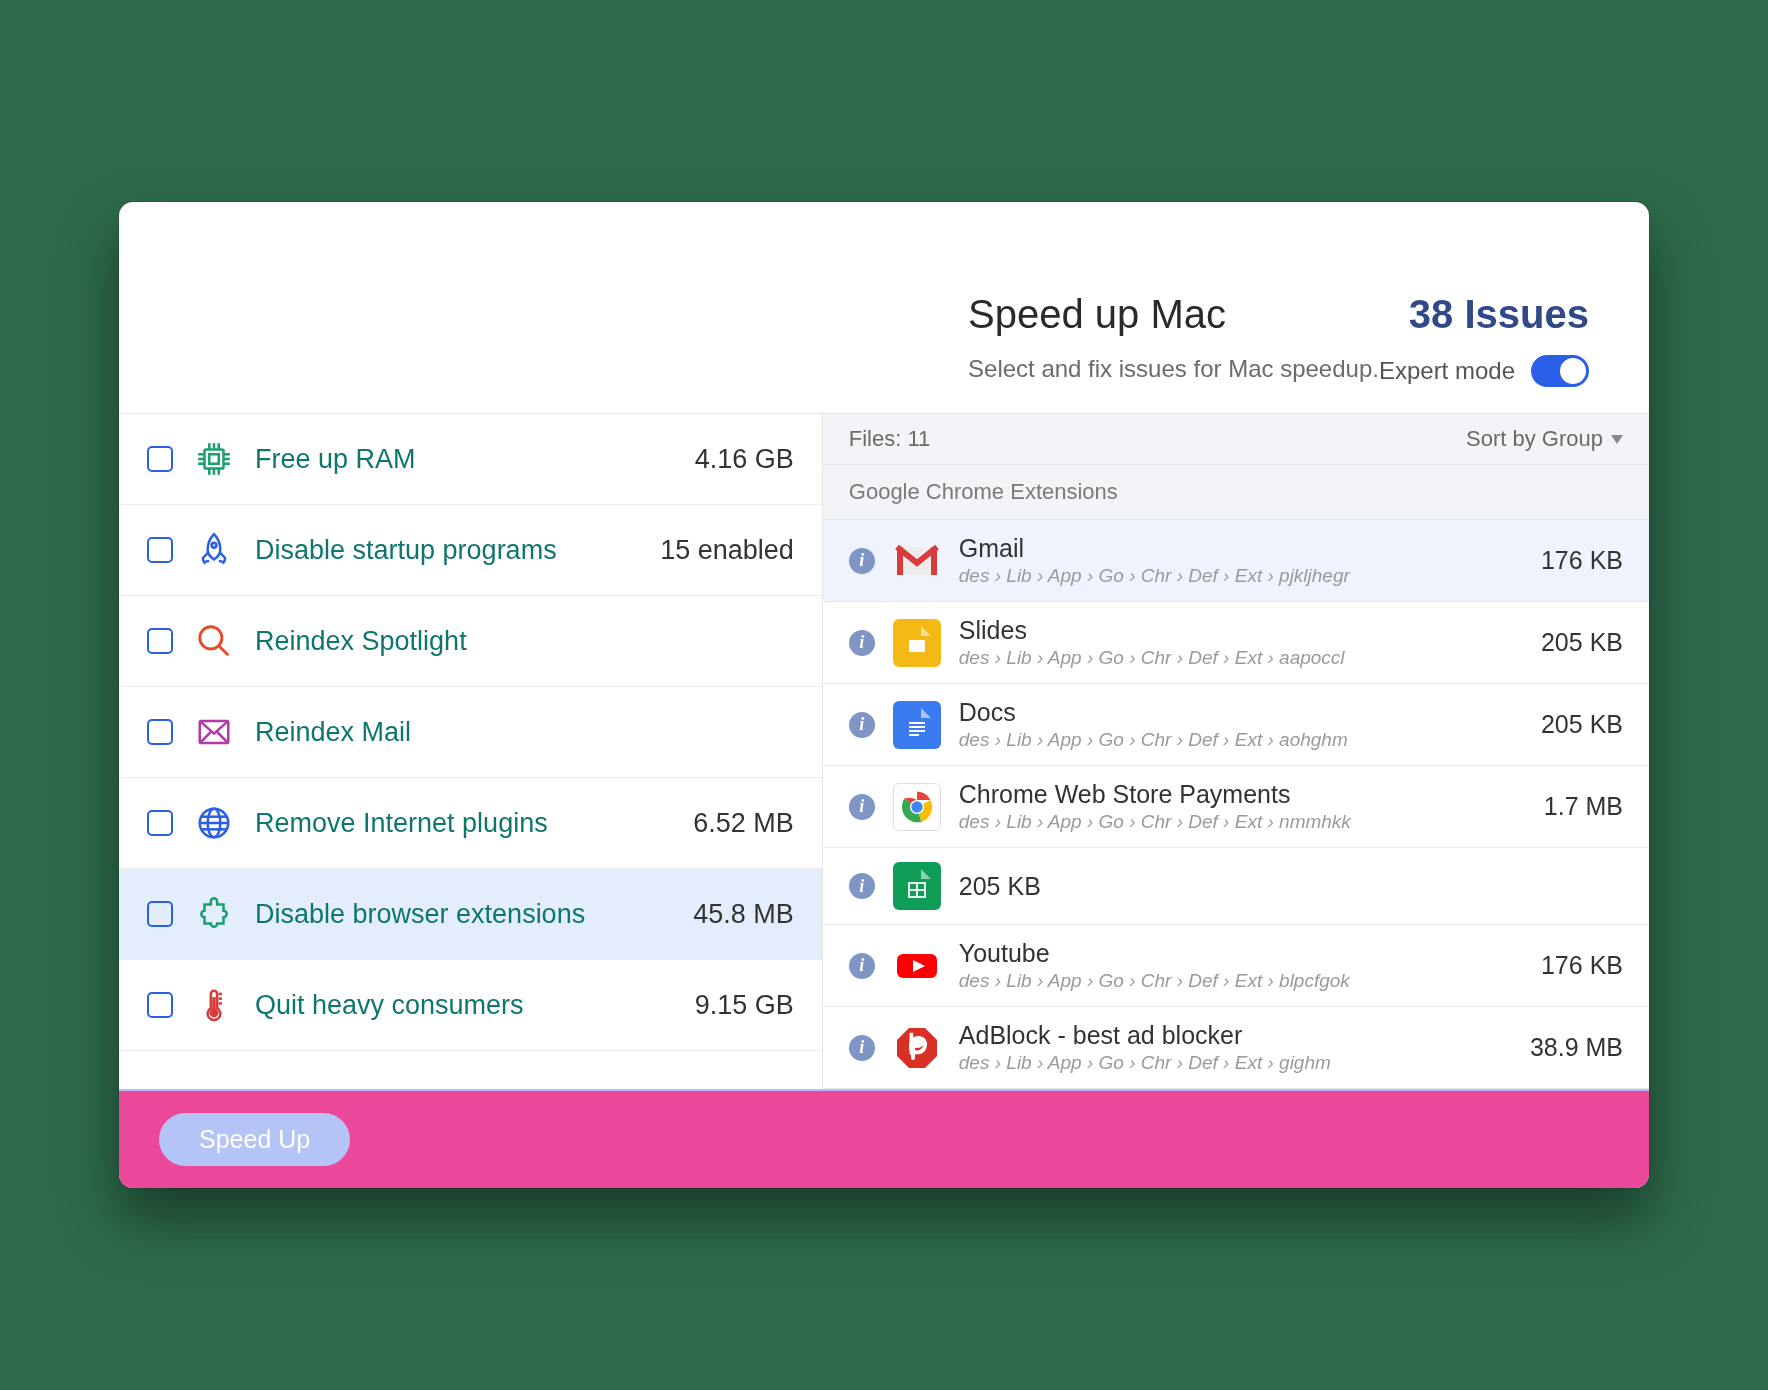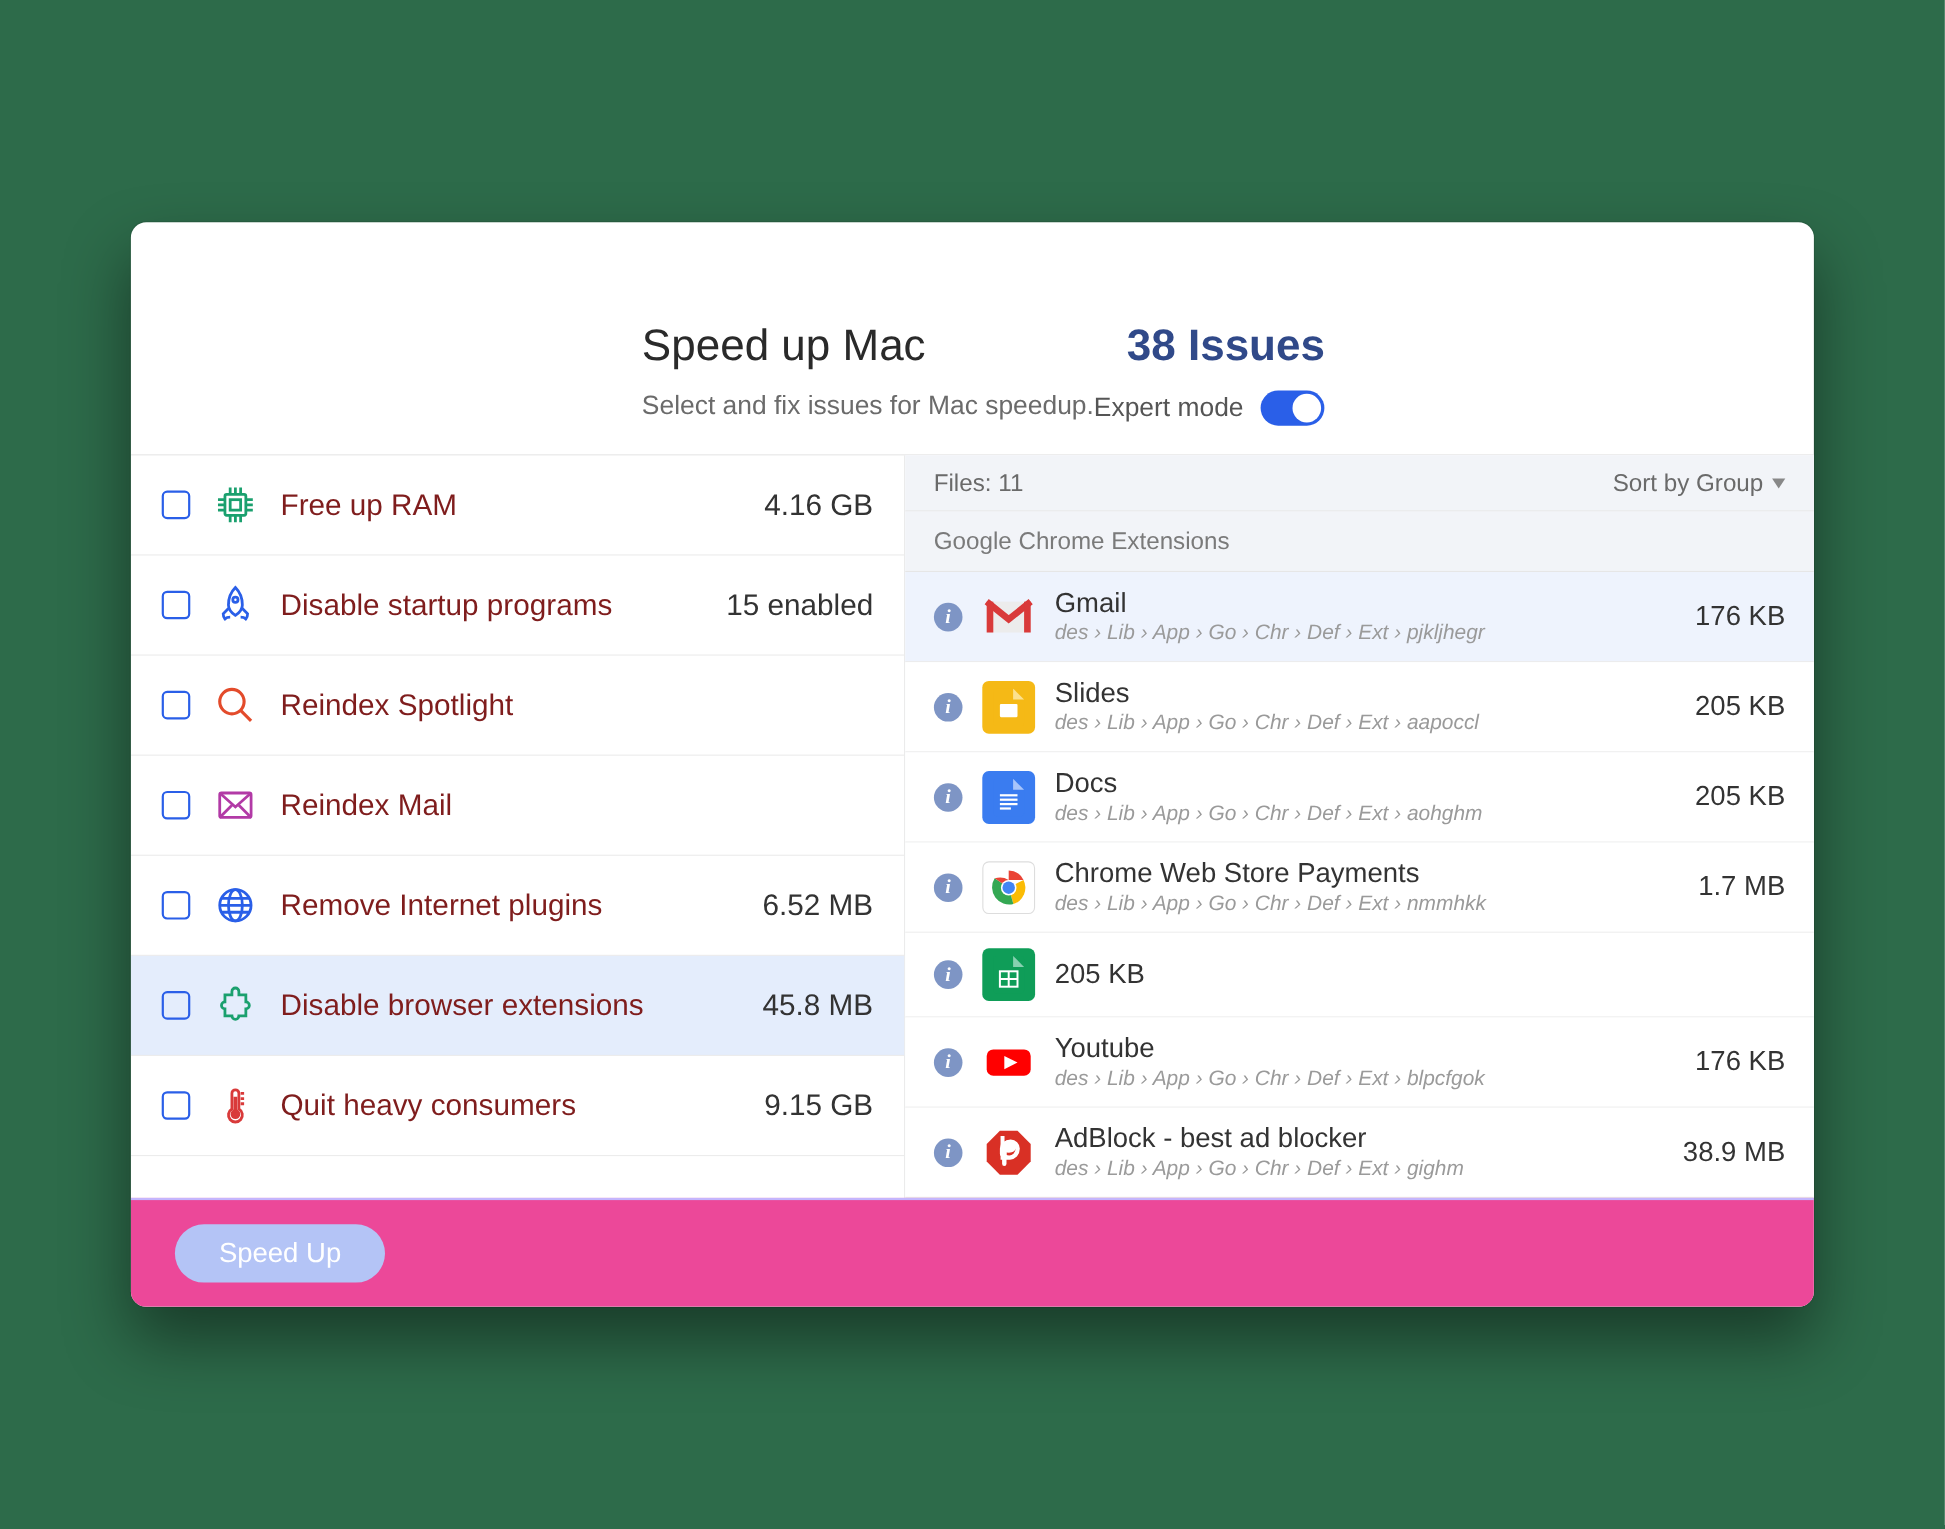--- a/index.html
+++ b/index.html
@@ -18,21 +18,21 @@
     border-radius: 14px;
     box-shadow: 0 30px 60px rgba(0,0,0,0.45), 0 0 0 1px rgba(0,0,0,0.08);
     overflow: hidden;
     display: flex;
     flex-direction: column;
   }
   .header {
     padding: 44px 60px 26px 80px;
     border-bottom: 1px solid #e6e6e6;
     display: flex;
-    justify-content: center;
+    justify-content: flex-end;
     align-items: flex-start;
     margin-top: 46px;
   }
   .header-left .title {
     font-size: 40px;
     font-weight: 400;
     color: #2a2a2a;
     margin-bottom: 18px;
   }
   .header-left .subtitle {
@@ -107,21 +107,21 @@
   .cat-icon {
     width: 38px;
     height: 38px;
     flex-shrink: 0;
     display: flex;
     align-items: center;
     justify-content: center;
   }
   .cat-label {
     font-size: 27px;
-    color: #7f1d1d;
+    color: #0f766e;
     flex: 1;
   }
   .cat-value {
     font-size: 27px;
     color: #333;
   }
 
   
   .pane-right {
     width: 54%;

